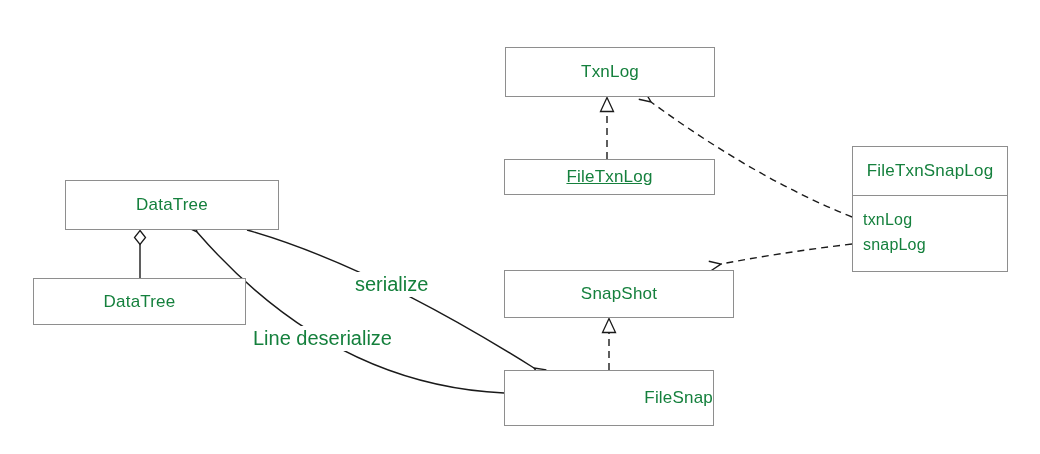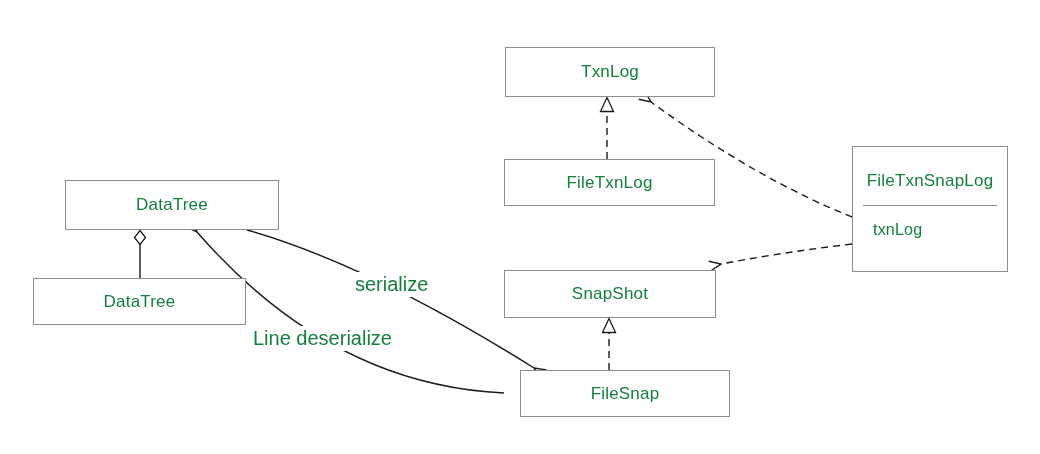--- a/index.html
+++ b/index.html
@@ -40,21 +40,21 @@
     background: #ffffff;
     z-index: 2;
     display: flex;
     align-items: center;
     justify-content: center;
     font-size: 17px;
     letter-spacing: 0.2px;
   }
   .cls.multi {
     display: block;
-    padding: 10px;
+    padding: 0;
   }
   .cls.multi .title {
     height: 48px;
     border-bottom: 1.5px solid #8e8e8e;
     display: flex;
     align-items: center;
     justify-content: center;
   }
   .cls.multi .fields {
     padding: 11px 10px 0 10px;
@@ -98,45 +98,46 @@
 
     <path class="solid" d="M247,230 Q370,265 534,368" marker-end="url(#oarrow)"></path>
 
     <path class="solid" d="M504,393 Q330,385 197,232" marker-end="url(#oarrow)"></path>
   </svg>
 
   <div class="cls" style="left:505px; top:47px; width:210px; height:50px;">
     <span>TxnLog</span>
   </div>
 
-  <div class="cls" style="left:504px; top:159px; width:211px; height:47px;">
+  <div class="cls" style="left:504px; top:159px; width:211px; height:36px;text-decoration:underline;">
     <span>FileTxnLog</span>
   </div>
 
-  <div class="cls" style="left:504px; top:270px; width:212px; height:48px;">
+  <div class="cls" style="left:504px; top:270px; width:230px; height:48px;">
     <span>SnapShot</span>
   </div>
 
-  <div class="cls" style="left:520px; top:370px; width:210px; height:47px;">
+  <div class="cls" style="left:504px; top:370px; width:210px; height:56px;justify-content:flex-end;">
     <span>FileSnap</span>
   </div>
 
   <div class="cls" style="left:33px; top:180px; width:214px; height:50px;margin-left:32px;">
     <span>DataTree</span>
   </div>
 
   <div class="cls" style="left:33px; top:278px; width:213px; height:47px;">
     <span>DataTree</span>
   </div>
 
   <div class="cls multi" style="left:852px; top:146px; width:156px; height:126px;">
     <div class="title">
       <span>FileTxnSnapLog</span>
     </div>
     <div class="fields">
       <div>txnLog</div>
+      <div>snapLog</div>
     </div>
   </div>
 
   <div class="edge-label" style="left:352px; top:272px;">serialize</div>
   <div class="edge-label" style="left:250px; top:326px;">Line deserialize</div>
 
 </div>
 
 </body></html>

